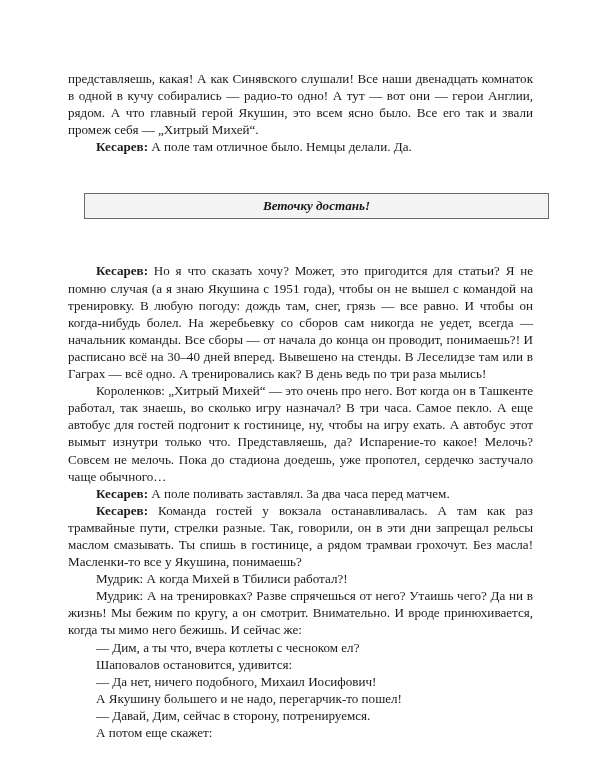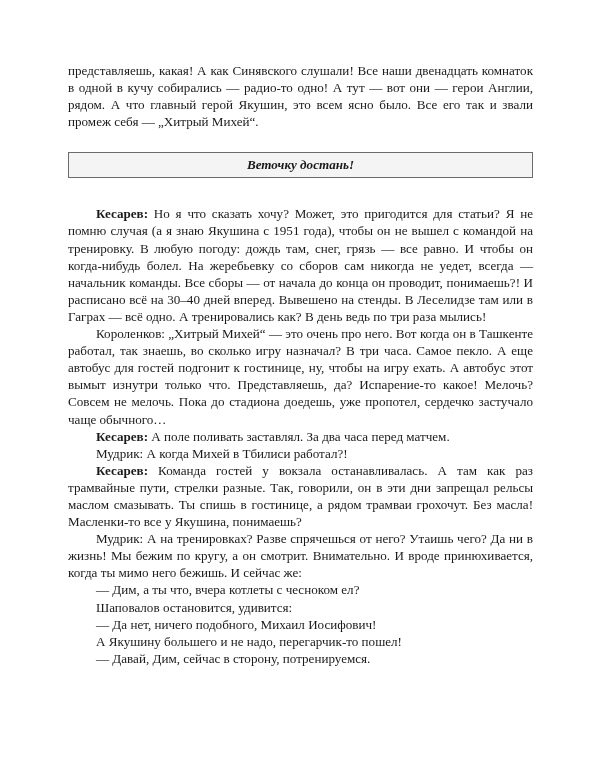--- a/index.html
+++ b/index.html
@@ -17,40 +17,40 @@
   .page {
     width: 600px;
     height: 777px;
     position: relative;
     background: #ffffff;
     box-sizing: border-box;
   }
   .content {
     position: absolute;
     left: 68px;
-    top: 62px;
+    top: 70px;
     width: 465px;
   }
   p.body-par {
     margin: 0;
     font-size: 13.1px;
     line-height: 17.1px;
     text-align: justify;
     text-indent: 28px;
     hyphens: none;
     -webkit-hyphens: none;
   }
   p.no-indent {
     text-indent: 0;
   }
   .speaker-bold {
     font-weight: bold;
   }
   .section-heading {
-    margin: 0;
+    margin: 16px;
     box-sizing: border-box;
     width: 465px;
     background: #f4f4f4;
     border: 1px solid #6b6b6b;
     text-align: center;
     font-size: 13.1px;
     font-weight: bold;
     font-style: italic;
     line-height: 15px;
     padding: 4px 0 5px 0;
@@ -59,49 +59,51 @@
   .gap-after-heading  { height: 27px; }
 </style>
 </head>
 <body>
 
 <div class="page">
   <div class="content">
 
     <p class="body-par no-indent"><span>представляешь, какая! А как Синявского слушали! Все наши двенадцать комнаток в одной в кучу собирались — радио-то одно! А тут — вот они — герои Англии, рядом. А что главный герой Якушин, это всем ясно было. Все его так и звали промеж себя — „Хитрый Михей“.</span></p>
 
+    <p class="body-par"><span class="speaker-bold">Кесарев:</span><span> А поле там отличное было. Немцы делали. Да.</span></p>
 
     <div class="gap-before-heading"></div>
 
     <div class="section-heading">Веточку достань!</div>
 
     <div class="gap-after-heading"></div>
 
     <p class="body-par"><span class="speaker-bold">Кесарев:</span><span> Но я что сказать хочу? Может, это пригодится для статьи? Я не помню случая (а я знаю Якушина с 1951 года), чтобы он не вышел с командой на тренировку. В любую погоду: дождь там, снег, грязь — все равно. И чтобы он когда-нибудь болел. На жеребьевку со сборов сам никогда не уедет, всегда — начальник команды. Все сборы — от начала до конца он проводит, понимаешь?! И расписано всё на 30–40 дней вперед. Вывешено на стенды. В Леселидзе там или в Гаграх — всё одно. А тренировались как? В день ведь по три раза мылись!</span></p>
 
     <p class="body-par"><span>Короленков:</span><span> „Хитрый Михей“ — это очень про него. Вот когда он в Ташкенте работал, так знаешь, во сколько игру назначал? В три часа. Самое пекло. А еще автобус для гостей подгонит к гостинице, ну, чтобы на игру ехать. А автобус этот вымыт изнутри только что. Представляешь, да? Испарение-то какое! Мелочь? Совсем не мелочь. Пока до стадиона доедешь, уже пропотел, сердечко застучало чаще обычного…</span></p>
 
     <p class="body-par"><span class="speaker-bold">Кесарев:</span><span> А поле поливать заставлял. За два часа перед матчем.</span></p>
 
+    <p class="body-par"><span class="speaker-bold">Кесарев:</span><span> Команда гостей у вокзала останавливалась. А там как раз трамвайные пути, стрелки разные. Так, говорили, он в эти дни запрещал рельсы маслом смазывать. Ты спишь в гостинице, а рядом трамваи грохочут. Без масла! Масленки-то все у Якушина, понимаешь?</span></p>
+
     <p class="body-par"><span>Мудрик:</span><span> А когда Михей в Тбилиси работал?!</span></p>
-
-    <p class="body-par"><span class="speaker-bold">Кесарев:</span><span> Команда гостей у вокзала останавливалась. А там как раз трамвайные пути, стрелки разные. Так, говорили, он в эти дни запрещал рельсы маслом смазывать. Ты спишь в гостинице, а рядом трамваи грохочут. Без масла! Масленки-то все у Якушина, понимаешь?</span></p>
 
     <p class="body-par"><span>Мудрик:</span><span> А на тренировках? Разве спрячешься от него? Утаишь чего? Да ни в жизнь! Мы бежим по кругу, а он смотрит. Внимательно. И вроде принюхивается, когда ты мимо него бежишь. И сейчас же:</span></p>
 
     <p class="body-par"><span></span><span>— Дим, а ты что, вчера котлеты с чесноком ел?</span></p>
 
     <p class="body-par"><span></span><span>Шаповалов остановится, удивится:</span></p>
 
     <p class="body-par"><span>— Да нет, ничего подобного, Михаил Иосифович!</span></p>
 
     <p class="body-par"><span>А Якушину большего и не надо, перегарчик-то пошел!</span></p>
 
     <p class="body-par"><span>— Давай, Дим, сейчас в сторону, потренируемся.</span></p>
 
 
+    <p class="body-par"><span>А потом еще скажет:</span></p>
 
     <p class="body-par"><span></span></p>
 
     <p class="body-par"><span></span></p>
 
   </div>
 </div>
 
 </body></html>

